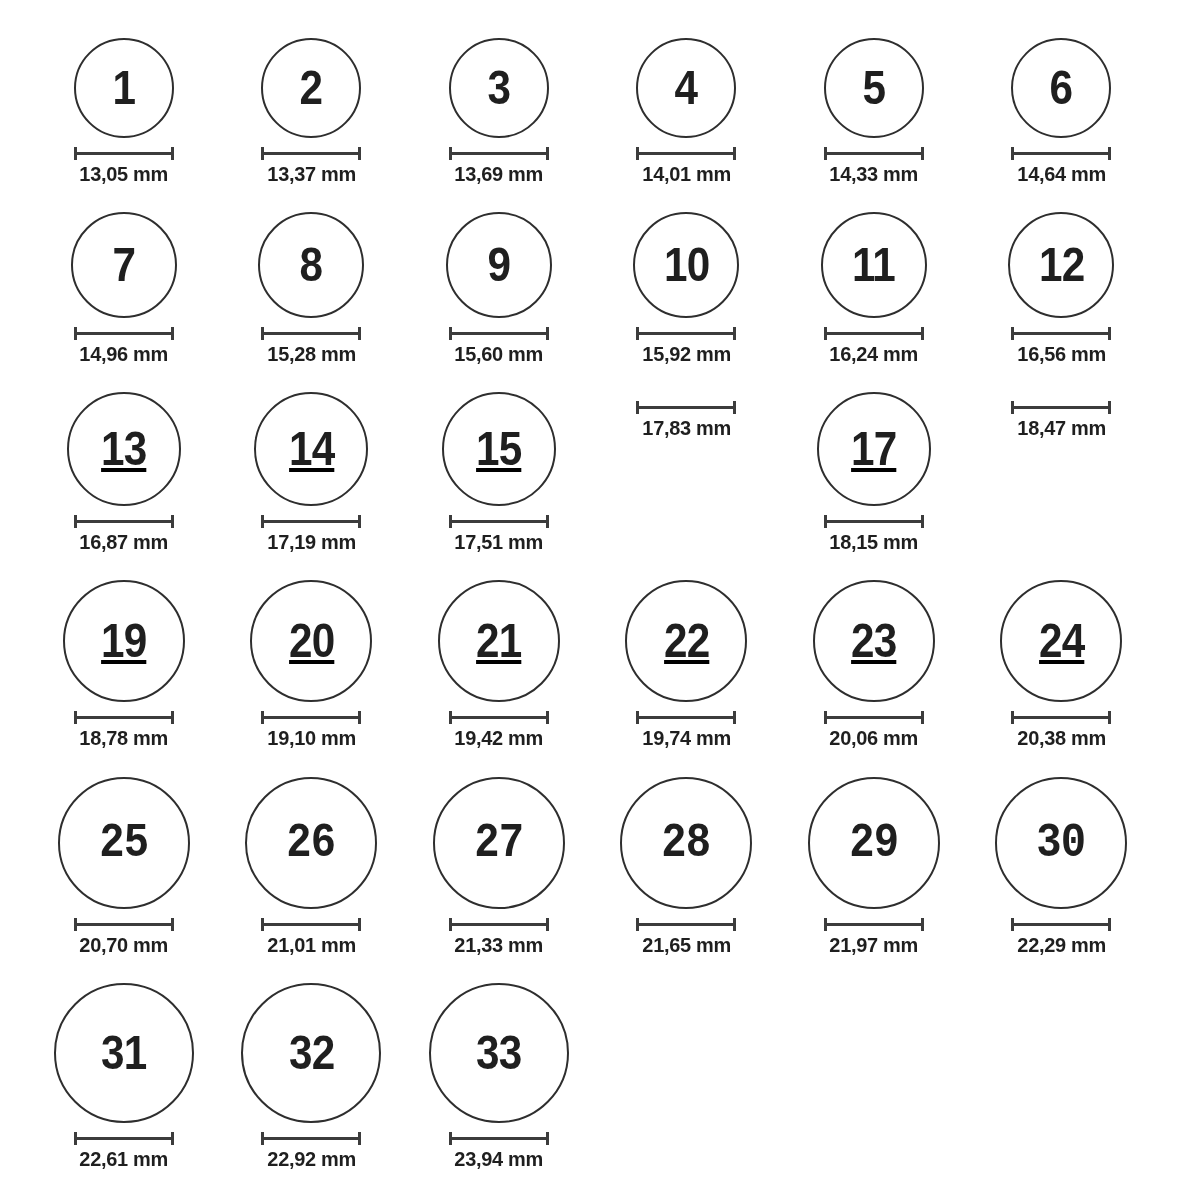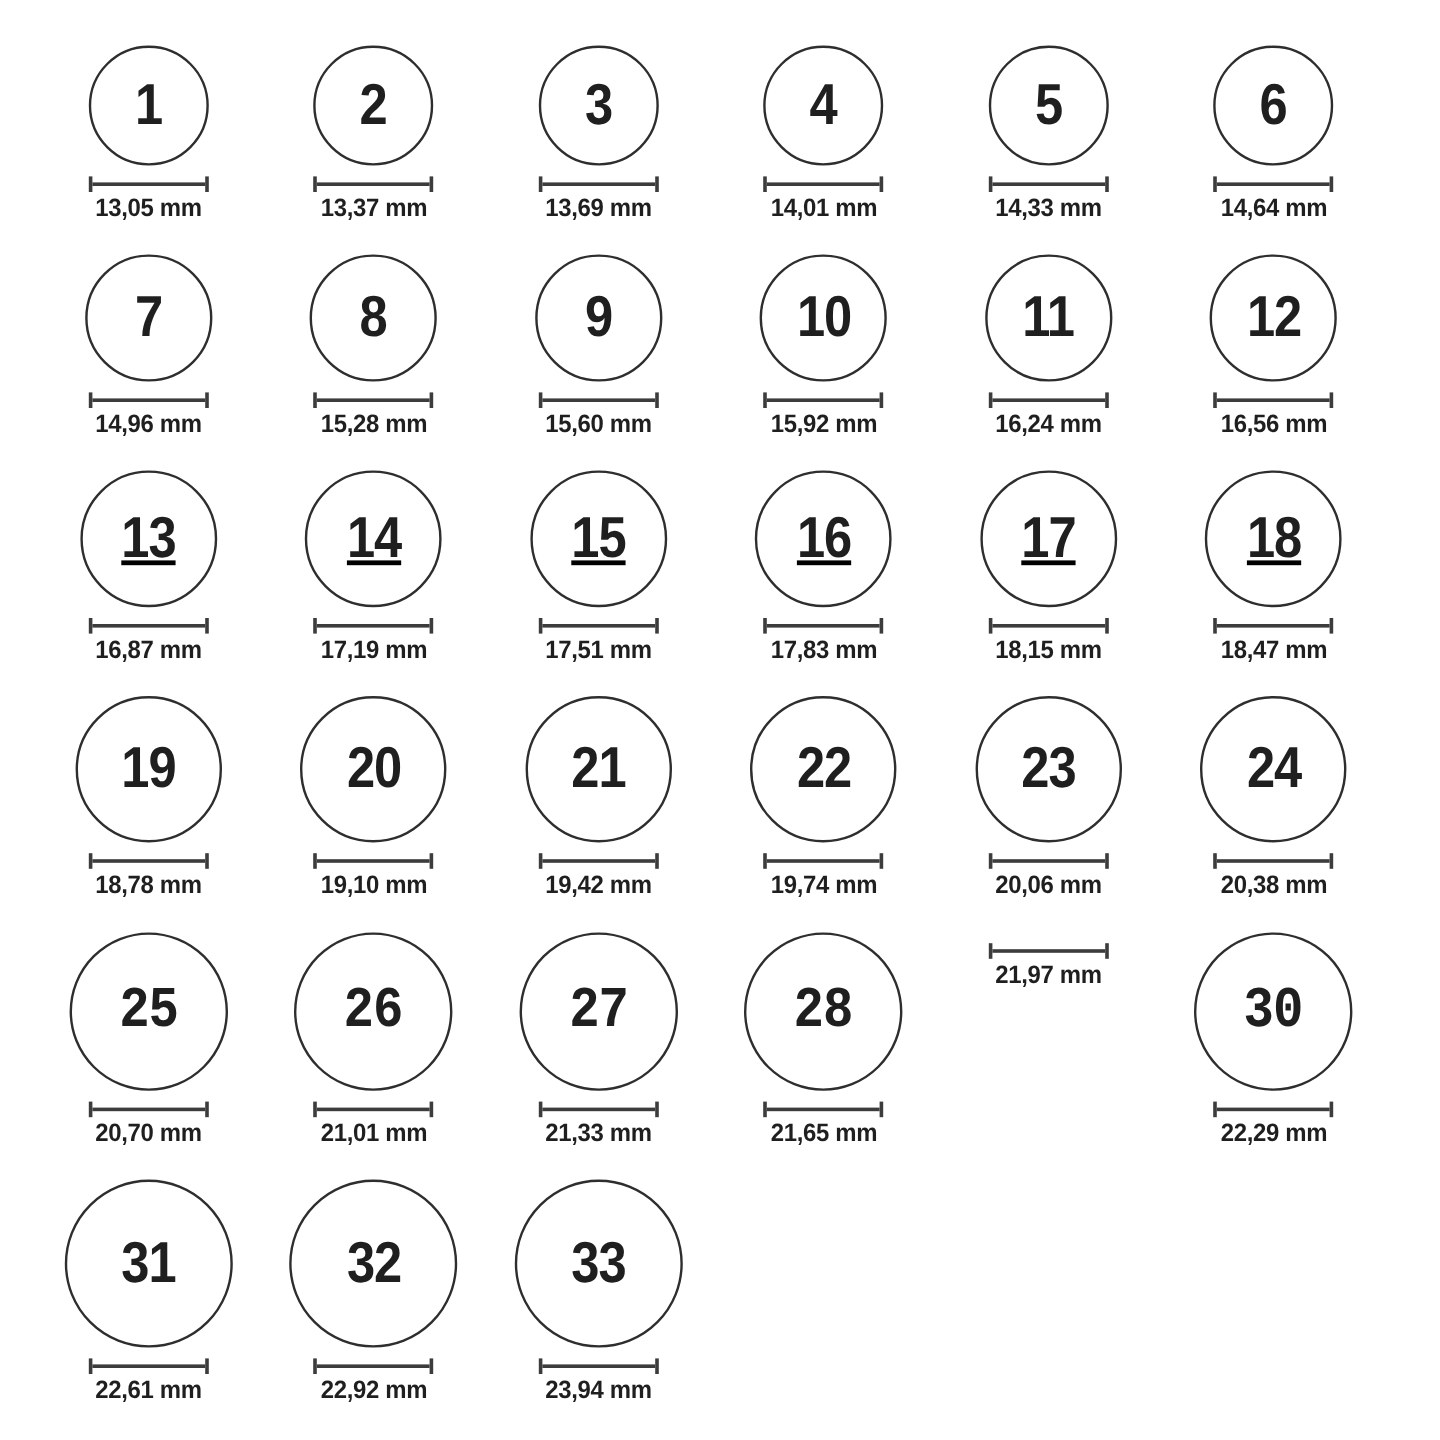--- a/index.html
+++ b/index.html
@@ -36,21 +36,21 @@
     border: 2.5px solid var(--stroke);
     border-radius: 50%;
     display: flex;
     align-items: center;
     justify-content: center;
     background: var(--bg);
   }
   .row-0 .circle { width: 100px; height: 100px; }
   .row-1 .circle { width: 106px; height: 106px; }
   .row-2 .circle { width: 114px; height: 114px; text-decoration: underline; }
-  .row-3 .circle { width: 122px; height: 122px; }
+  .row-3 .circle { width: 122px; height: 122px; text-decoration: underline; }
   .row-4 .circle { width: 132px; height: 132px; font-family: Liberation Mono, monospace; }
   .row-5 .circle { width: 140px; height: 140px; }
   .num {
     font-weight: bold;
     font-size: 48px;
     line-height: 1;
     color: var(--ink);
     transform: scaleX(0.88);
     letter-spacing: -1px;
   }
@@ -191,37 +191,31 @@
           <div class="label">17,19 mm</div>
         </div>
         <div class="cell">
           <div class="circle">
             <span class="num">15</span>
           </div>
           <div class="dim"></div>
           <div class="label">17,51 mm</div>
         </div>
         <div class="cell">
-          <div class="circle">
-            <span class="num">16</span>
-          </div>
           <div class="dim"></div>
           <div class="label">17,83 mm</div>
         </div>
         <div class="cell">
           <div class="circle">
             <span class="num">17</span>
           </div>
           <div class="dim"></div>
           <div class="label">18,15 mm</div>
         </div>
         <div class="cell">
-          <div class="circle">
-            <span class="num">18</span>
-          </div>
           <div class="dim"></div>
           <div class="label">18,47 mm</div>
         </div>
       </div>
       <div class="row row-3">
         <div class="cell">
           <div class="circle">
             <span class="num">19</span>
           </div>
           <div class="dim"></div>
@@ -286,20 +280,23 @@
           <div class="label">21,33 mm</div>
         </div>
         <div class="cell">
           <div class="circle">
             <span class="num">28</span>
           </div>
           <div class="dim"></div>
           <div class="label">21,65 mm</div>
         </div>
         <div class="cell">
+          <div class="circle">
+            <span class="num">29</span>
+          </div>
           <div class="dim"></div>
           <div class="label">21,97 mm</div>
         </div>
         <div class="cell">
           <div class="circle">
             <span class="num">30</span>
           </div>
           <div class="dim"></div>
           <div class="label">22,29 mm</div>
         </div>

